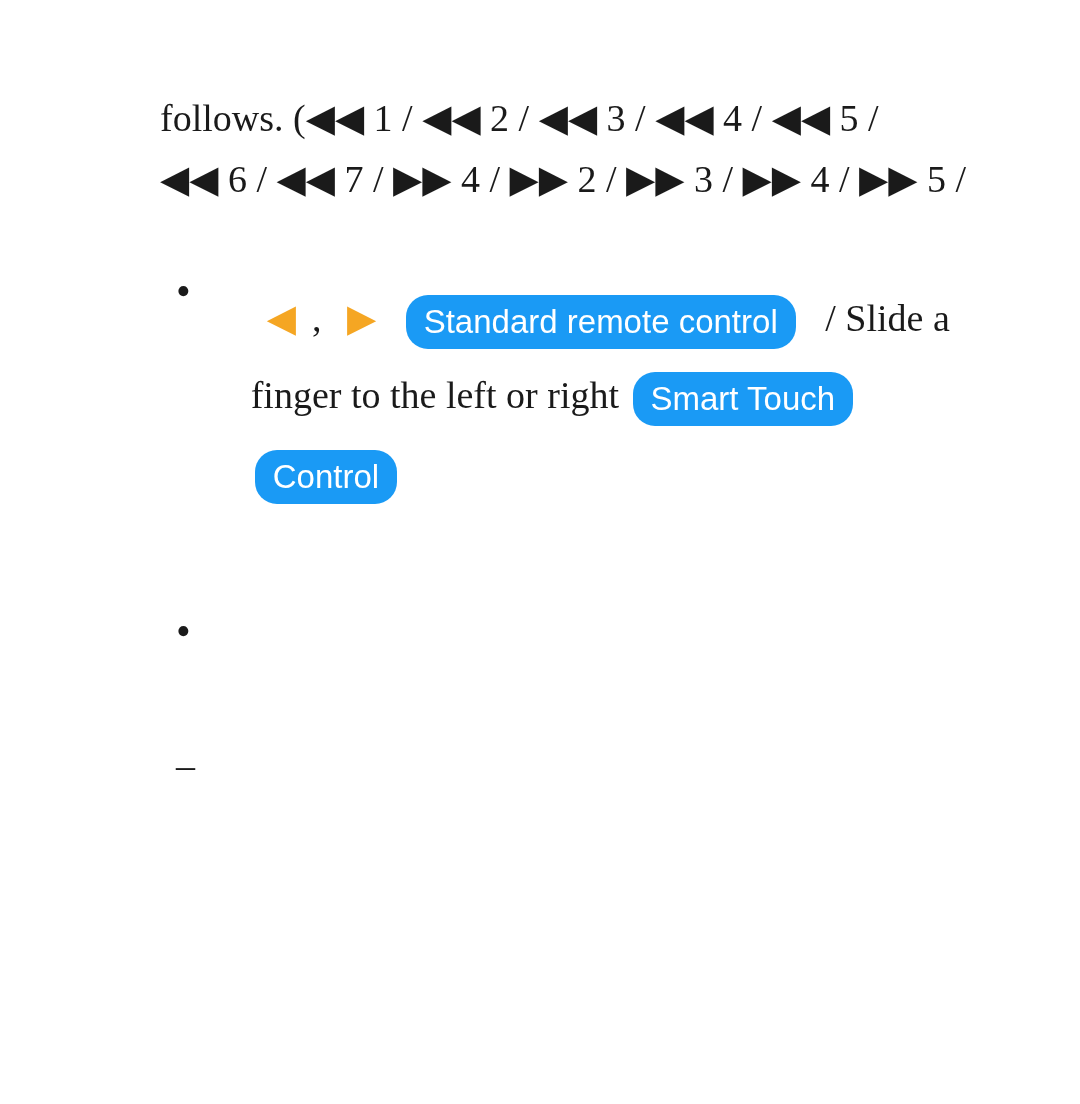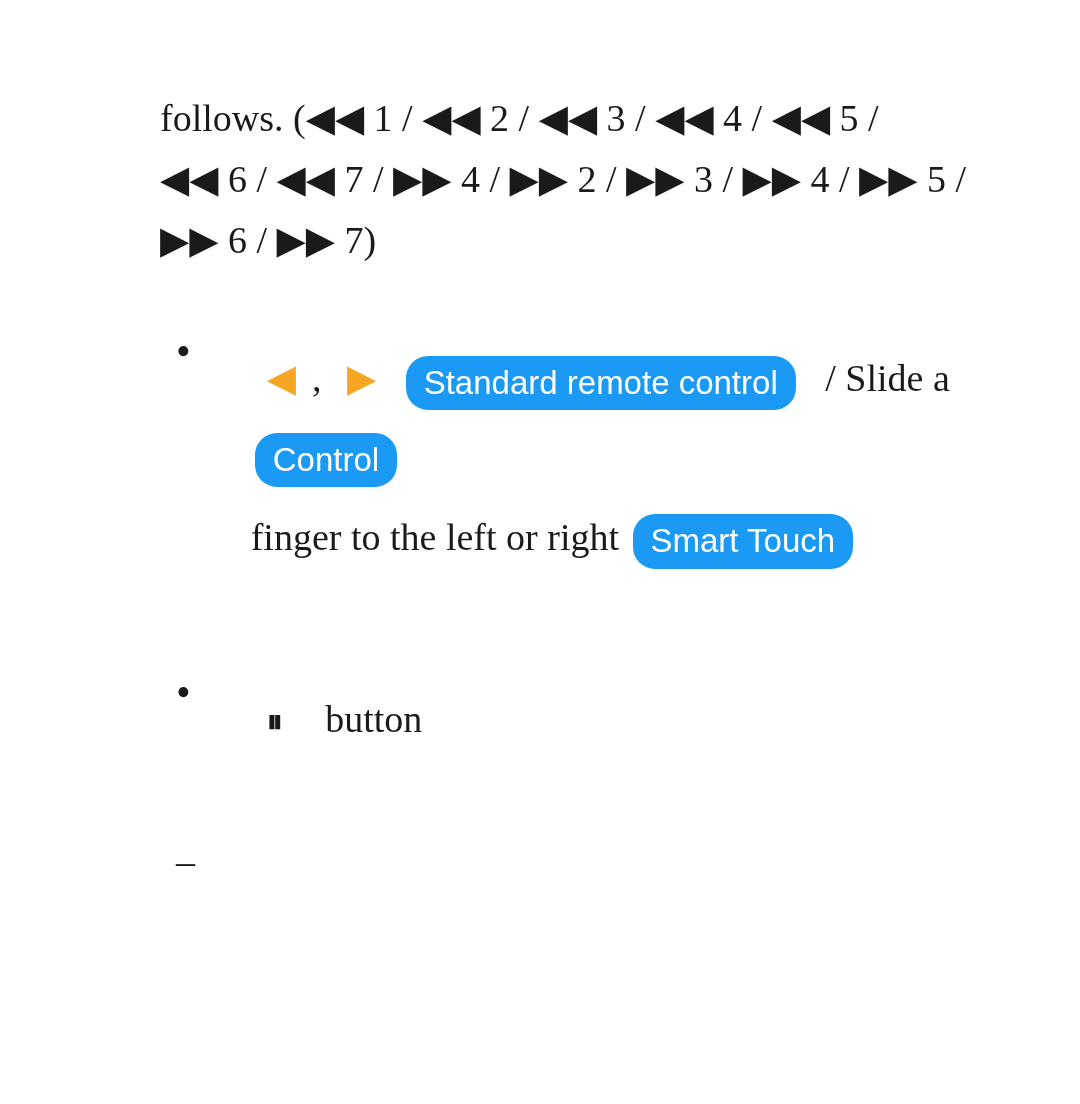--- a/index.html
+++ b/index.html
@@ -108,52 +108,47 @@
     }
   </style>
 </head>
 <body>
 
 <div class="content-block">
 
   <div class="follows-line">
     <span>follows. (◀◀ 1 / ◀◀ 2 / ◀◀ 3 / ◀◀ 4 / ◀◀ 5 /</span><br>
     <span>◀◀ 6 / ◀◀ 7 / ▶▶ 4 / ▶▶ 2 / ▶▶ 3 / ▶▶ 4 / ▶▶ 5 /</span><br>
-    <span>▶▶ 6 / ▶▶ 7)</span>
   </div>
 
   <div class="bullet-section">
     <div class="bullet-row">
       <span class="bullet-dot">•</span>
       <div class="bullet-content">
         <div class="bullet-header">
           <span class="arrow-icon">◀</span>​,​
           <span class="arrow-icon"> ▶</span>
           <span class="badge">Standard remote control</span>
           <span> / Slide a</span>
         </div>
-        <div style="font-size:38px; line-height:1.6; margin-bottom: 20px;">
-          <span class="badge">Control</span>
-        </div>
         <div style="font-size:38px; line-height:1.6;">
           finger to the left or right
           <span class="badge">Smart Touch</span>
+        </div>
+        <div style="font-size:38px; line-height:1.6; margin-bottom: 20px;">
+          <span class="badge">Control</span>
         </div>
       </div>
     </div>
   </div>
 
   <div class="bullet-section">
     <div class="bullet-row">
       <span class="bullet-dot">•</span>
       <div class="bullet-content">
-        <div class="bullet-header">
-          <span class="pause-icon">⏸</span>
-          <span>button</span>
-        </div>
       </div>
     </div>
   </div>
 
   <div class="slow-motion-line">
     <div class="dash-indent">
       <span class="dash-symbol">–</span>
     </div>
   </div>
 

